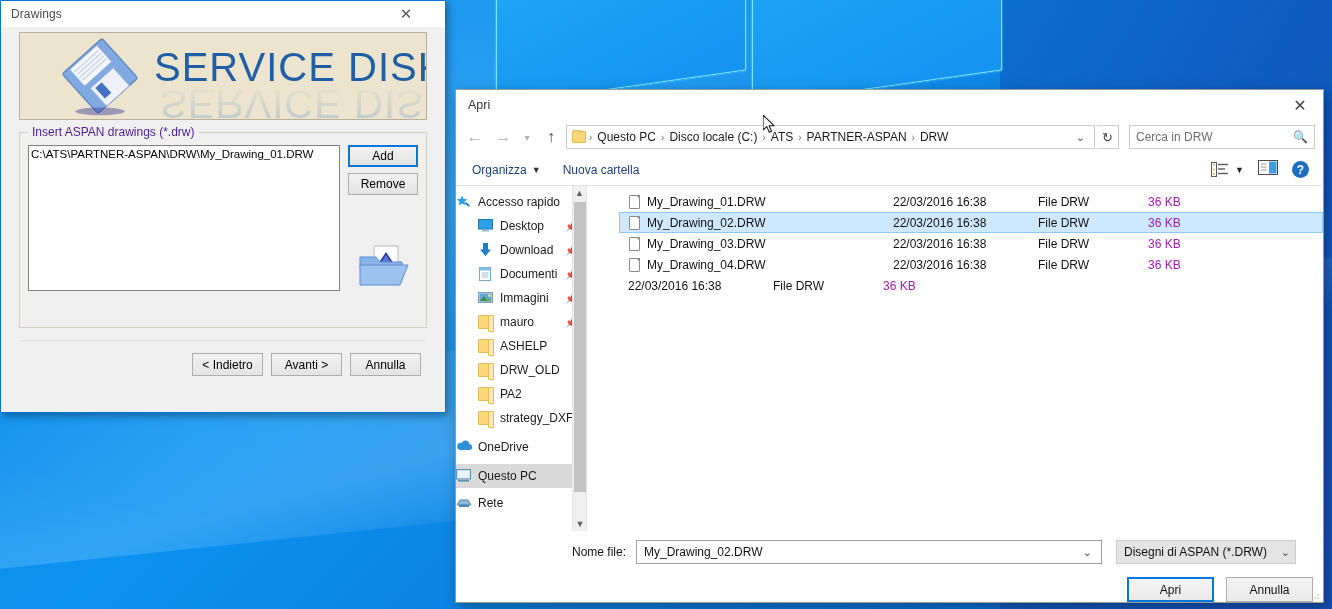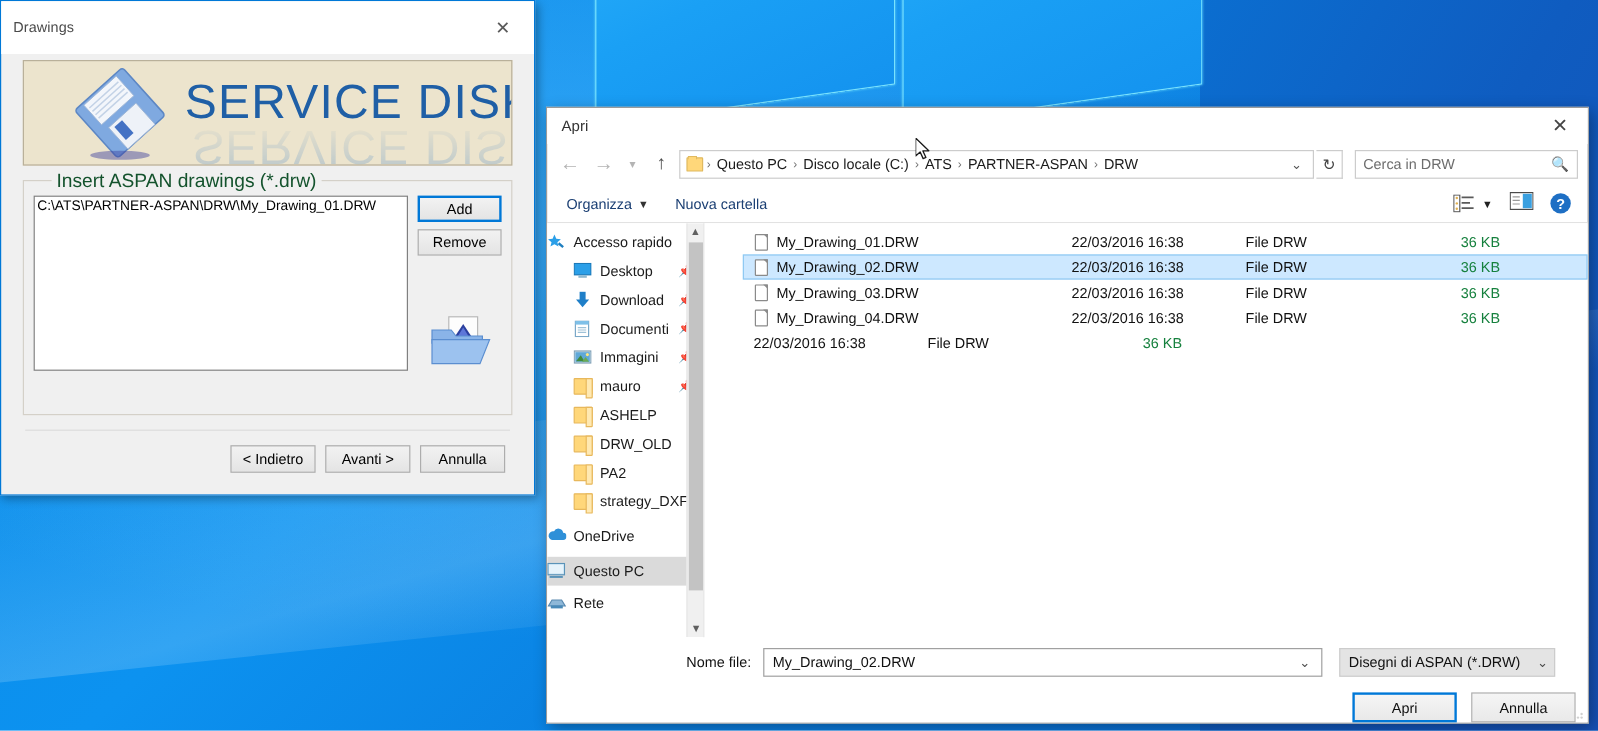--- a/index.html
+++ b/index.html
@@ -45,23 +45,23 @@
 
   
   #drawings {
     position: absolute; left: 0px; top: 0px;
     width: 446px; height: 413px;
     background: #f0f0f0;
     border: 1px solid #0078d7;
     box-shadow: 2px 3px 8px rgba(0,0,0,.35);
   }
   #drawings .titlebar {
-    height: 44px; background: #ffffff;
+    height: 26px; background: #ffffff;
     display: flex; align-items: center; justify-content: space-between;
-    padding: 0 4px 0 10px;
+    padding: 0 17px 0 10px;
     gap: 33px;
   }
   #drawings .title-text {
     font-size: 12px; color: #4a4a4a; letter-spacing: .1px;
   }
   #drawings .close-x {
     width: 44px; height: 29px; display:flex; align-items:center; justify-content:center;
     font-size: 15px; color: #5a5a5a; font-family:"Liberation Sans", sans-serif;
   }
   #drawings .body { padding: 0 10px; }
@@ -94,23 +94,23 @@
   }
 
   .groupbox {
     margin: 12px 8px 0 8px;
     border: 1px solid #d4d0c8;
     position: relative;
     height: 196px;
     background: #f0f0f0;
   }
   .group-label {
-    position: absolute; top: -8px; left: 23px;
+    position: absolute; top: -8px; left: 8px;
     background: #f0f0f0; padding: 0 4px;
-    font-size: 16px; color: #14532d;
+    font-size: 12px; color: #4c1d95;
   }
   .listbox {
     position: absolute; left: 8px; top: 12px;
     width: 312px; height: 146px;
     background: #fff; border: 1px solid #808080;
     overflow: hidden;
     padding: 1px 0 0 2px;
   }
   .listbox .row {
     font-family: "Liberation Sans", sans-serif;
@@ -261,21 +261,21 @@
   .sortmark { position:absolute; left:130px; top:-1px; color:#7c8ea0; font-size:9px;}
   .filerow {
     height: 21px; display:flex; align-items:center; font-size:12px; color:#111;
     border:1px solid transparent;
     margin-left:32px;
   }
   .filerow.sel { background:#cde8ff; border:1px solid #8fc9f2; }
   .filerow .f-name { width: 265px; display:flex; align-items:center; gap:7px; padding-left:9px;}
   .filerow .f-mod  { width: 145px; padding-left:8px; color:#111;}
   .filerow .f-type { width: 118px; padding-left:8px; color:#111;}
-  .filerow .f-size { width: 114px; text-align:right; padding-right:12px; color:#15803d;}
+  .filerow .f-size { width: 114px; padding-right:12px; color:#a21caf;}
   .doc-ico {
     width: 11px; height: 14px; background:#fff; border:1px solid #8a8a8a; flex:none;
     position: relative; border-radius: 1px;
   }
   .doc-ico:after {
     content:""; position:absolute; right:-1px; top:-1px;
     border-left: 4px solid transparent; border-top: 4px solid #8a8a8a;
   }
   .filelist { padding-top: 5px; }
 

